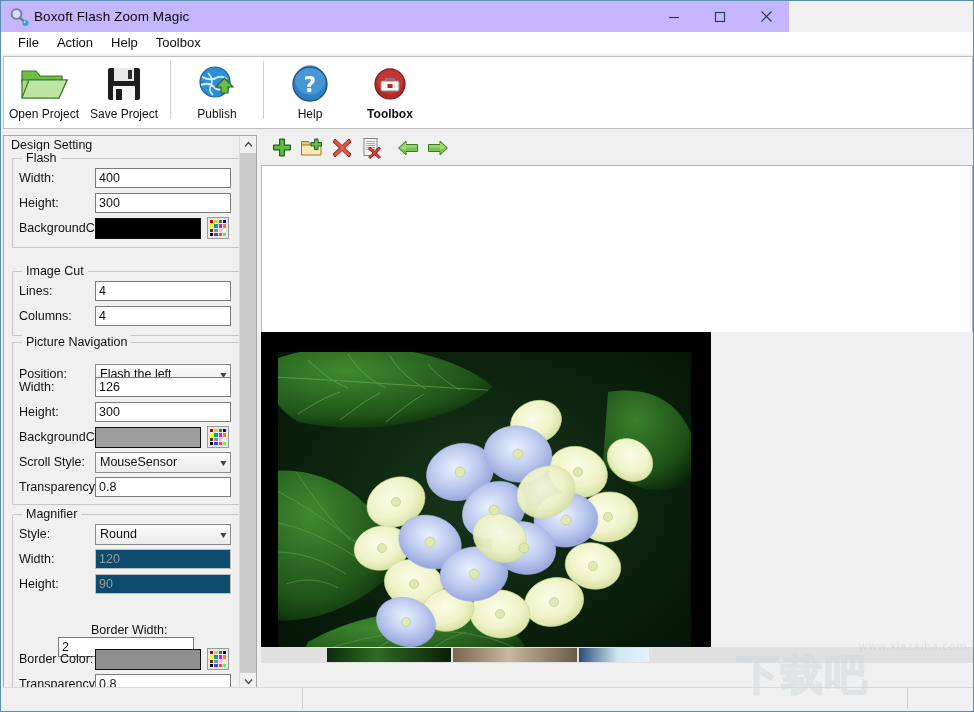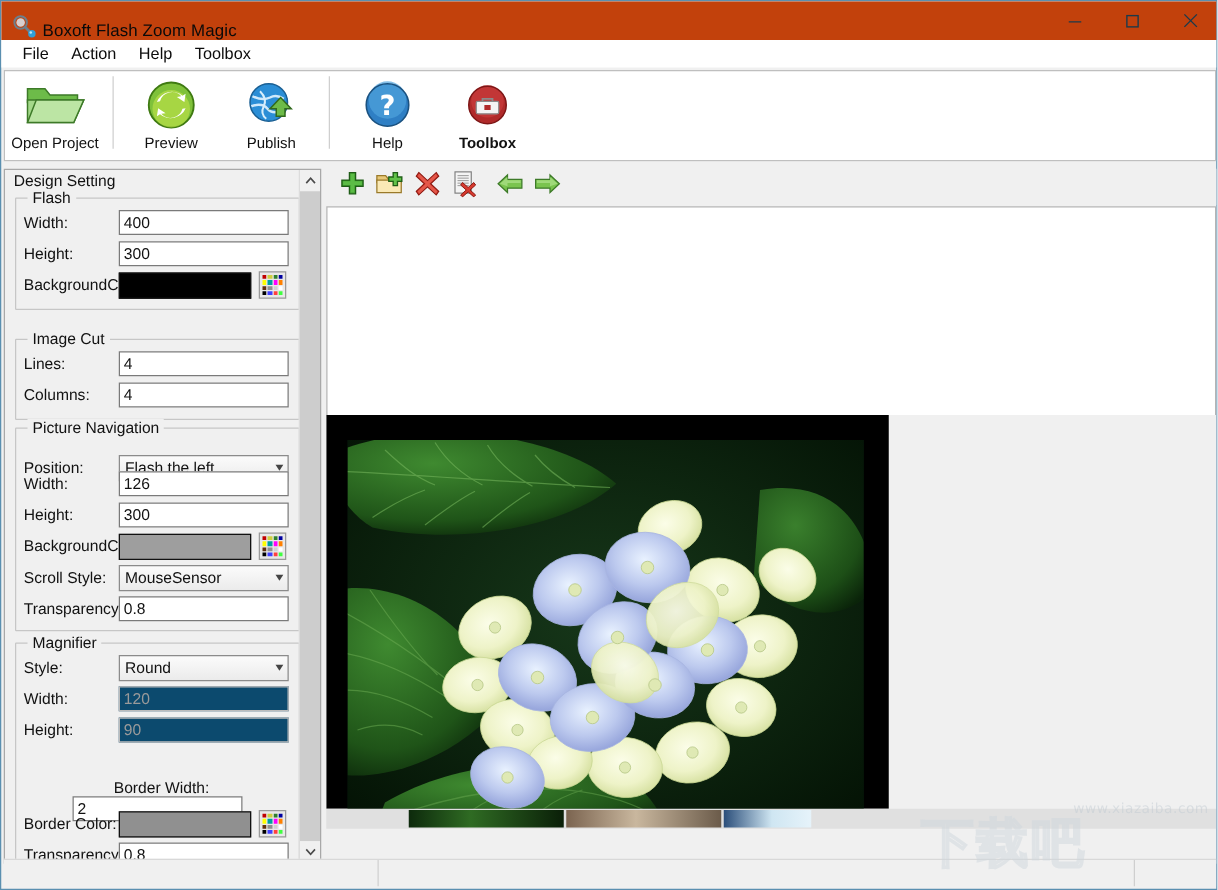--- a/index.html
+++ b/index.html
@@ -11,23 +11,23 @@
   #app {
     position: relative;
     width: 974px; height: 712px;
     background: #f0f0f0;
     border: 1px solid #5a8fb0;
     overflow: hidden;
   }
 
   
   #titlebar {
-    position: absolute; left: 0; top: 0; width: 974px; height: 31px;
-    background: #c2410c;
-    display: flex; align-items: flex-end;
+    position: absolute; left: 0; top: 0; width: 788px; height: 31px;
+    background: #c4b5fd;
+    display: flex; align-items: center;
   }
   #title-icon {
     width: 22px; height: 22px; margin-left: 7px; margin-right: 4px;
     position: relative; flex: none;
   }
   #title-text {
     font-size: 13.5px; color: #0a0a0a; letter-spacing: .1px;
     white-space: nowrap;
   }
   .wbtn {
@@ -261,35 +261,35 @@
       <span class="ico">
         <svg width="50" height="42" viewBox="0 0 50 42">
           <path d="M3 8 h14 l4 5 h22 v6 H3 Z" fill="#6dbb49" stroke="#3d7a28" stroke-width="1.2"></path>
           <path d="M3 17 h37 l8 -0 -8 18 H3 Z" fill="#a4d98a" stroke="#3d7a28" stroke-width="1.2"></path>
           <path d="M10 17 h38 l-8 18 H3 Z" fill="#bce5a4" stroke="#3d7a28" stroke-width="1.2"></path>
         </svg>
       </span>
       <span class="lbl">Open Project</span>
     </div>
 
-
-    <div class="tb-sep"></div>
-
     <div class="tb-btn">
       <span class="ico">
         <svg width="42" height="42" viewBox="0 0 42 42">
-          <circle cx="21" cy="21" r="18" fill="#7fc13a"></circle>
-          <circle cx="21" cy="21" r="18" fill="none" stroke="#3f7a12" stroke-width="1.5"></circle>
-          <circle cx="21" cy="24" r="15" fill="#c9e84a" opacity=".55"></circle>
-          <path d="M12 18 a10 10 0 0 1 17 -4 l-3.5 0.5 6 4 1 -6.5 -2.5 1.6 A13 13 0 0 0 9.5 18.5 Z" fill="#ffffff"></path>
-          <path d="M30 24 a10 10 0 0 1 -17 4 l3.5 -0.5 -6 -4 -1 6.5 2.5 -1.6 A13 13 0 0 0 32.5 23.5 Z" fill="#ffffff"></path>
+          <rect x="5" y="5" width="32" height="32" rx="2" fill="#1c1c1c"></rect>
+          <rect x="11" y="5" width="20" height="13" fill="#e8e8e8"></rect>
+          <rect x="25" y="7" width="4" height="9" fill="#2b2b2b"></rect>
+          <rect x="10" y="23" width="22" height="14" fill="#f2f2f2"></rect>
+          <rect x="13" y="26" width="6" height="11" fill="#1c1c1c"></rect>
         </svg>
       </span>
-      <span class="lbl">Preview</span>
-    </div>
+      <span class="lbl">Save Project</span>
+    </div>
+
+    <div class="tb-sep"></div>
+
 
     <div class="tb-btn">
       <span class="ico">
         <svg width="42" height="42" viewBox="0 0 42 42">
           <circle cx="19" cy="19" r="15" fill="#2b8ed6"></circle>
           <path d="M6 14 q8 4 14 1 q5 -3 11 1 M5 22 q9 -3 13 2 q4 5 13 1" stroke="#cfe9fb" stroke-width="2" fill="none"></path>
           <ellipse cx="19" cy="19" rx="15" ry="15" fill="none" stroke="#1a5f93" stroke-width="1.2"></ellipse>
           <path d="M12 10 q6 6 3 12 q-3 6 2 10" stroke="#d7eefb" stroke-width="1.6" fill="none"></path>
           <path d="M25 20 v-6 h7 v6 h5 l-8.5 9 -8.5 -9 Z" fill="#6dbb49" stroke="#31691d" stroke-width="1.2" transform="rotate(180 28.5 22)"></path>
         </svg>

